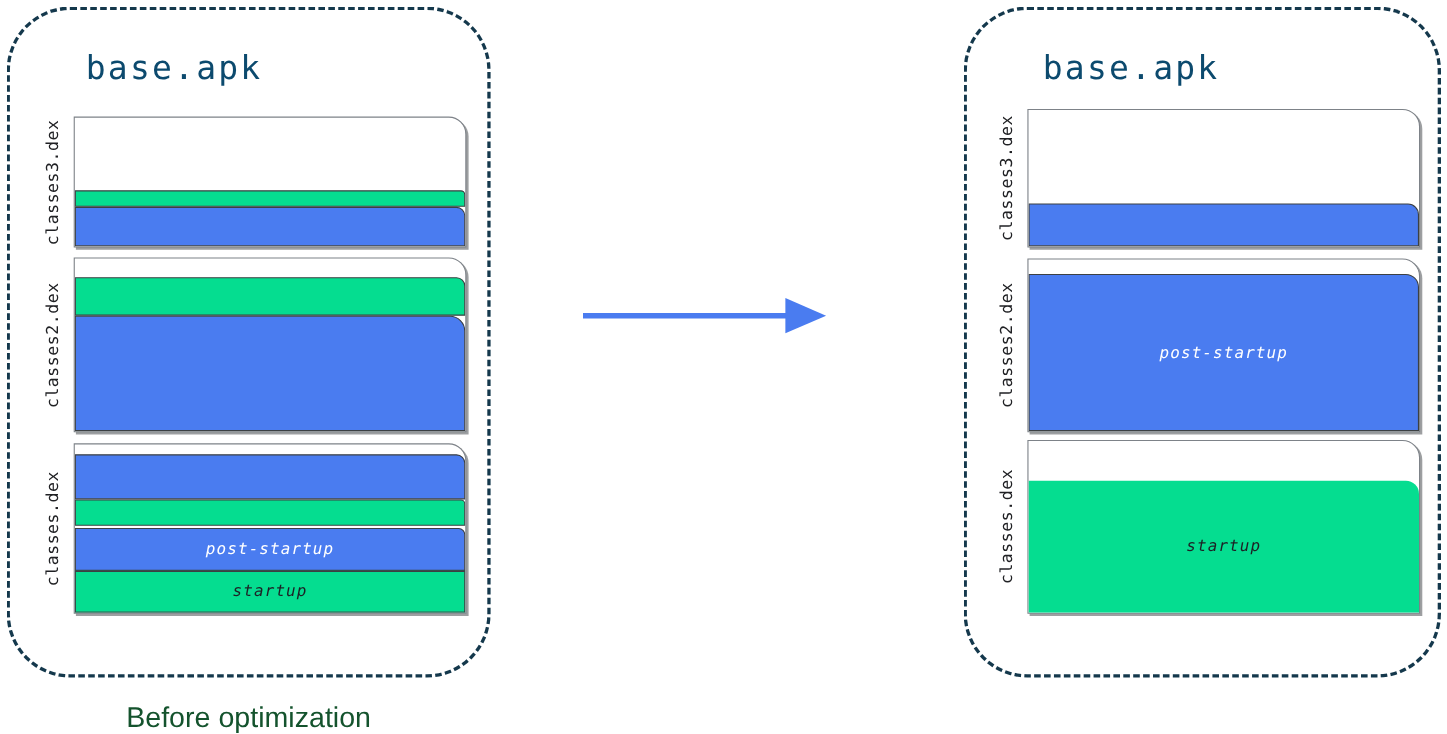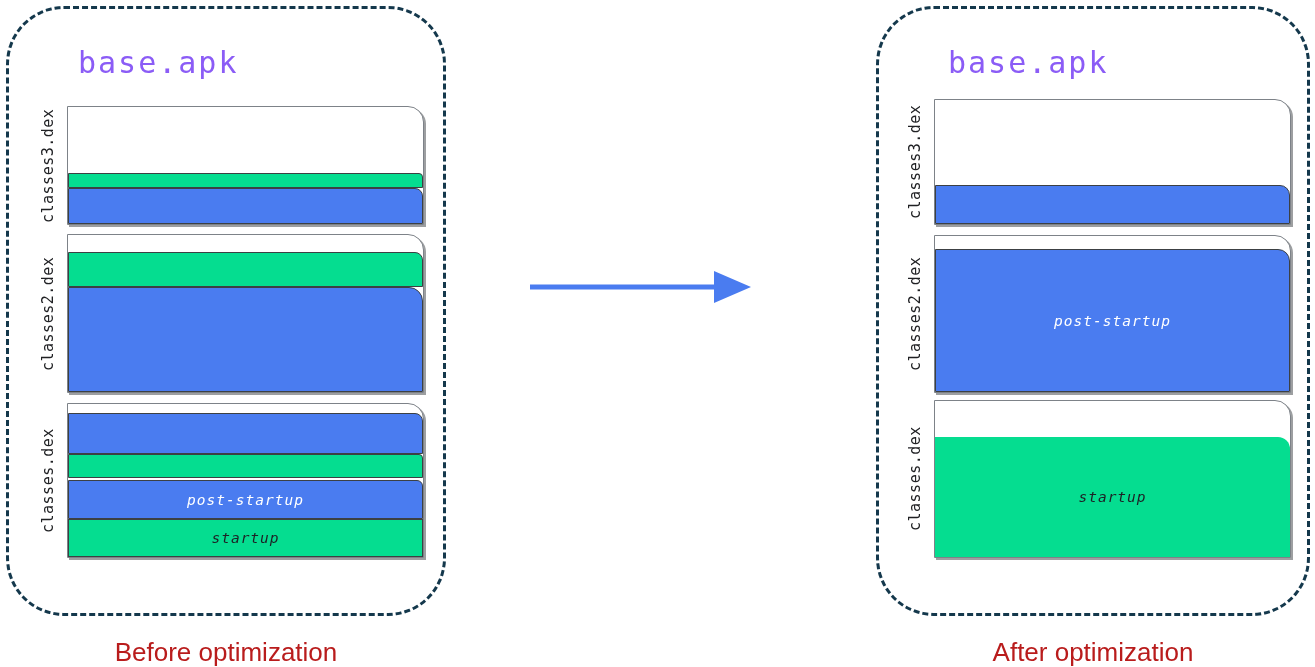--- a/index.html
+++ b/index.html
@@ -10,21 +10,21 @@
   
   .panel{
     position:absolute;top:6px;height:610px;box-sizing:border-box;
     border:3px dashed #14384c;border-radius:58px;background:transparent;
   }
   .panel.before{left:6px;width:440px;}
   .panel.after{left:876px;width:434px;}
   .apk-title{
     position:absolute;left:69px;top:36px;
     font-family:"DejaVu Sans Mono","Liberation Mono",monospace;
-    font-size:30px;letter-spacing:2px;color:#8b5cf6;white-space:nowrap;
+    font-size:30px;letter-spacing:2px;color:#0c4a6e;white-space:nowrap;
   }
   
   .page{
     position:absolute;box-sizing:border-box;background:#ffffff;
     border:1.5px solid #7d8288;border-top-right-radius:16px;
     box-shadow:2px 2px 0 rgba(60,64,67,.5);
     display:flex;flex-direction:column;justify-content:flex-end;align-items:stretch;
     overflow:hidden;
   }
   .panel.before .page{left:58px;width:357px;}
@@ -53,21 +53,21 @@
   .panel.after  .dex-label{left:21px;}
   .lb-b3{top:97px;height:119px;}
   .lb-b2{top:225px;height:159px;}
   .lb-b1{top:394px;height:155px;}
   .lb-a3{top:90px;height:126px;}
   .lb-a2{top:226px;height:158px;}
   .lb-a1{top:391px;height:158px;}
   
   .caption{
     position:absolute;top:637px;text-align:center;
-    font-size:26px;color:#b91c1c;
+    font-size:26px;color:#14532d;
   }
   .caption.before{left:6px;width:440px;}
   .caption.after{left:876px;width:434px;}
   
   .arrow-wrap{position:absolute;left:527px;top:268px;width:226px;height:38px;}
 </style>
 </head>
 <body>
 
 <div class="canvas">
@@ -117,15 +117,14 @@
         <div class="band" style="height: 143px; background: rgb(74, 124, 240); border-top-right-radius: 12px; color: rgb(255, 255, 255);">post-startup</div>
       </div>
 
     <div class="dex-label lb-a1">classes.dex</div>
     <div class="page pg-a1">
         <div class="band" style="height: 120px; background: rgb(5, 221, 144); border: none; border-top-right-radius: 12px; color: rgb(29, 33, 37);">startup</div>
       </div>
   </div>
 
   <div class="caption before">Before optimization</div>
-  <div class="caption after">After optimization</div>
 
 </div>
 
 </body></html>

